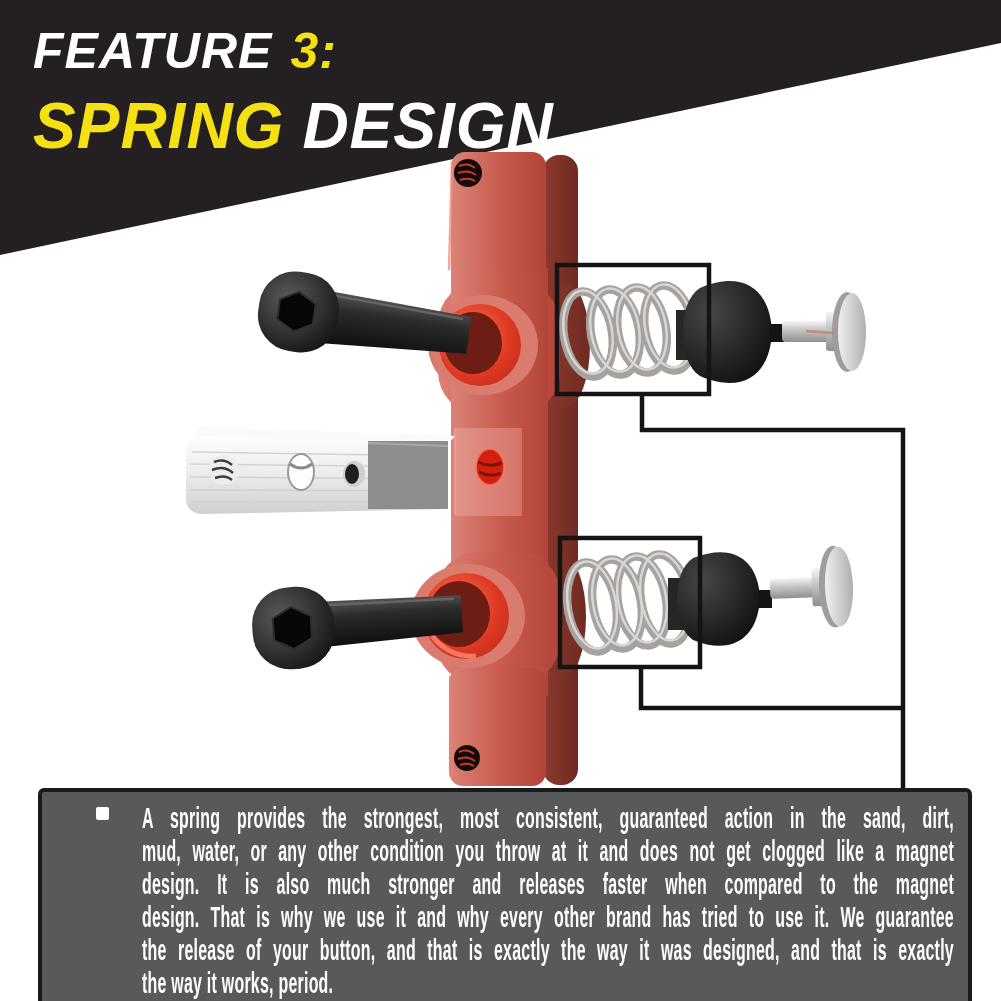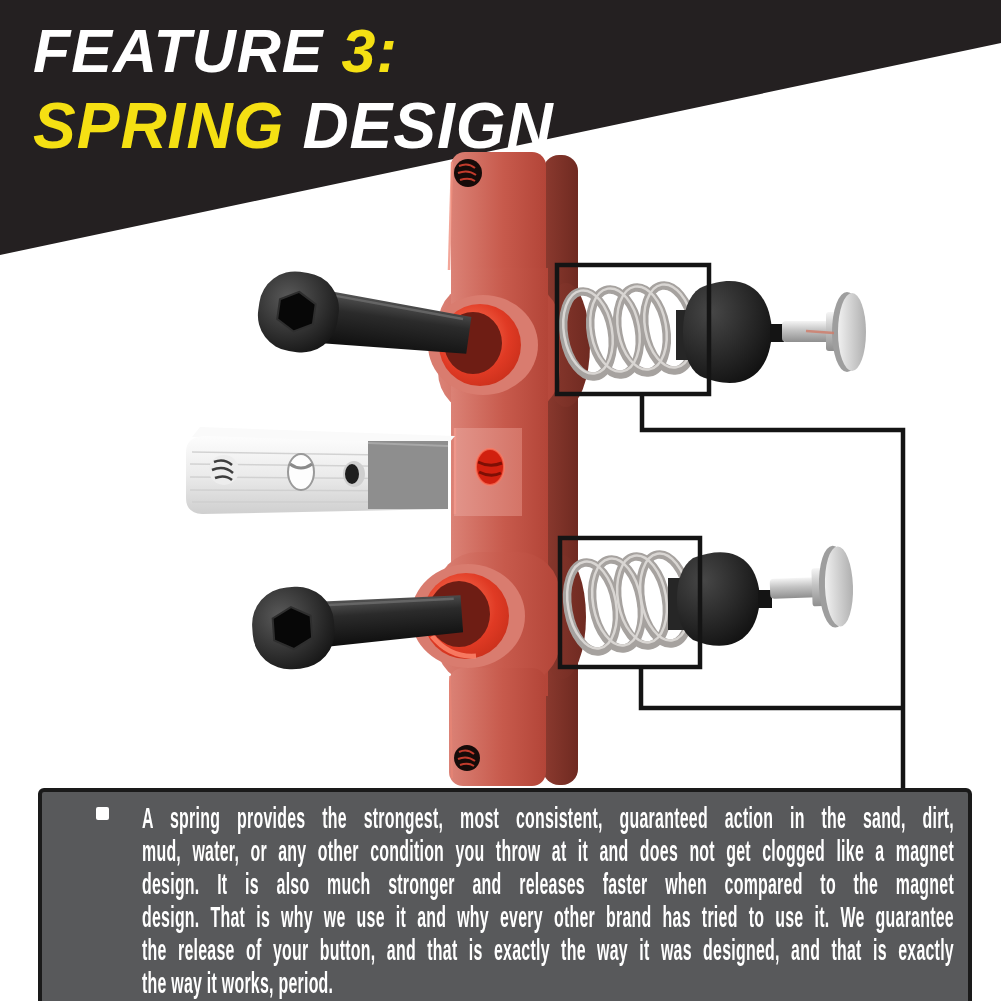--- a/index.html
+++ b/index.html
@@ -3,21 +3,21 @@
 <meta charset="utf-8">
 <style>
   html,body{margin:0;padding:0;background:#ffffff;}
   #stage{position:relative;width:1001px;height:1001px;background:#ffffff;overflow:hidden;
          font-family:"Liberation Sans",sans-serif;}
   
   .banner{position:absolute;left:0;top:0;width:1001px;height:255px;background:#242021;
           clip-path:polygon(0 0,1001px 0,1001px 43px,0 255px);}
   .headline{position:absolute;left:33px;top:14px;font-style:italic;font-weight:bold;
             letter-spacing:1px;white-space:nowrap;}
-  .hl-line1{font-size:61px;line-height:74px;}
+  .hl-line1{font-size:50px;line-height:74px;}
   .hl-line2{font-size:64px;line-height:72px;margin-top:2px;}
   .hl-white{color:#ffffff;}
   .hl-yellow{color:#F5E013;}
   .hl-gap{display:inline-block;width:18px;}
   
   #productsvg{position:absolute;left:0;top:0;}
   
   .panel{position:absolute;left:38px;top:788px;width:934px;height:244px;box-sizing:border-box;
          background:#58595b;border:4px solid #1a1a1a;border-radius:6px;}
   .panel-bullet{position:absolute;left:54px;top:15px;width:13px;height:13px;background:#ffffff;

